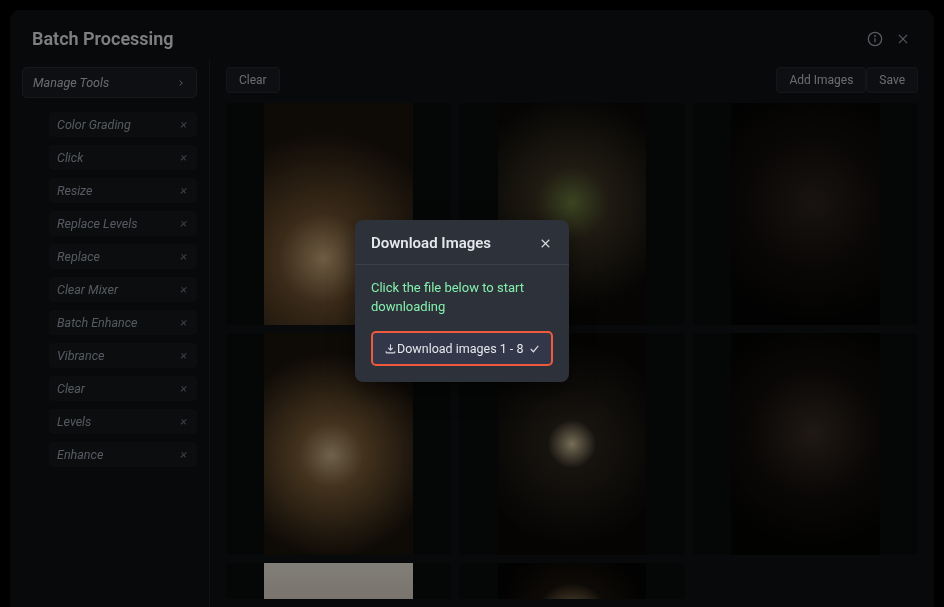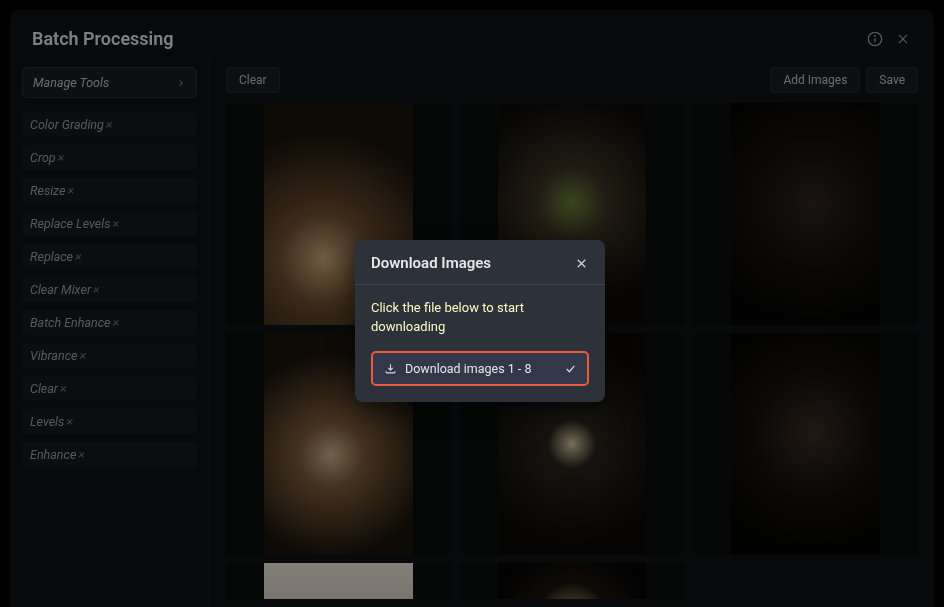--- a/index.html
+++ b/index.html
@@ -76,43 +76,44 @@
     cursor: pointer;
     color: #c0c4c9;
     font-size: 12.5px;
   }
   .tool-item {
     background: #15181b;
     border-radius: 4px;
     padding: 5px 8px;
     display: flex;
     align-items: center;
+    justify-content: space-between;
     cursor: pointer;
     color: #9ca3af;
     font-size: 12.5px;
+    margin-left: 27px;
   }
   .tool-close {
     color: #6b7280;
     font-size: 13px;
     padding: 0 2px;
   }
   .main {
     flex: 1;
     display: flex;
     flex-direction: column;
     padding: 8px 16px;
   }
   .toolbar {
     display: flex;
     justify-content: space-between;
     margin-bottom: 10px;
   }
   .toolbar-right {
     display: flex;
-    gap: 6px;
   }
   .btn {
     background: #1a1d21;
     border: 1px solid #25292e;
     border-radius: 4px;
     padding: 5px 12px;
     color: #c0c4c9;
     font-size: 12px;
     cursor: pointer;
   }
@@ -153,22 +154,22 @@
     position: absolute;
     inset: 0;
     background: rgba(0,0,0,0.45);
     pointer-events: none;
   }
 
   
   .modal {
     position: absolute;
     left: 355px;
-    top: 240px;
-    width: 250px;
+    top: 220px;
+    width: 214px;
     background: #2c313a;
     border-radius: 8px;
     box-shadow: 0 8px 24px rgba(0,0,0,0.5);
     overflow: hidden;
     color: #d5d8dc;
     z-index: 10;
   }
   .modal-header {
     display: flex;
     justify-content: space-between;
@@ -189,31 +190,30 @@
     display:flex;
     align-items:center;
     justify-content:center;
   }
   .modal-body {
     padding: 14px 16px 16px 16px;
   }
   .modal-text {
     font-size: 13px;
     line-height: 1.45;
-    color: #fef9c3;
+    color: #86efac;
     margin-bottom: 14px;
   }
   .download-row {
     border: 2px solid #ef5a3c;
     border-radius: 5px;
     background: #32384a;
     padding: 8px 10px;
     display: flex;
     align-items: center;
-    gap: 8px;
     cursor: pointer;
   }
   .dl-icon {
     width: 14px;
     height: 14px;
     flex-shrink: 0;
     display:flex;
     align-items:center;
     justify-content:center;
   }
@@ -266,21 +266,21 @@
               <polyline points="9 6 15 12 9 18"></polyline>
             </svg>
         </span>
       </div>
 
       <div class="tool-item">
         <span>Color Grading</span>
         <span class="tool-close">×</span>
       </div>
       <div class="tool-item">
-        <span>Crop</span>
+        <span>Click</span>
         <span class="tool-close">×</span>
       </div>
       <div class="tool-item">
         <span>Resize</span>
         <span class="tool-close">×</span>
       </div>
       <div class="tool-item">
         <span>Replace Levels</span>
         <span class="tool-close">×</span>
       </div>

